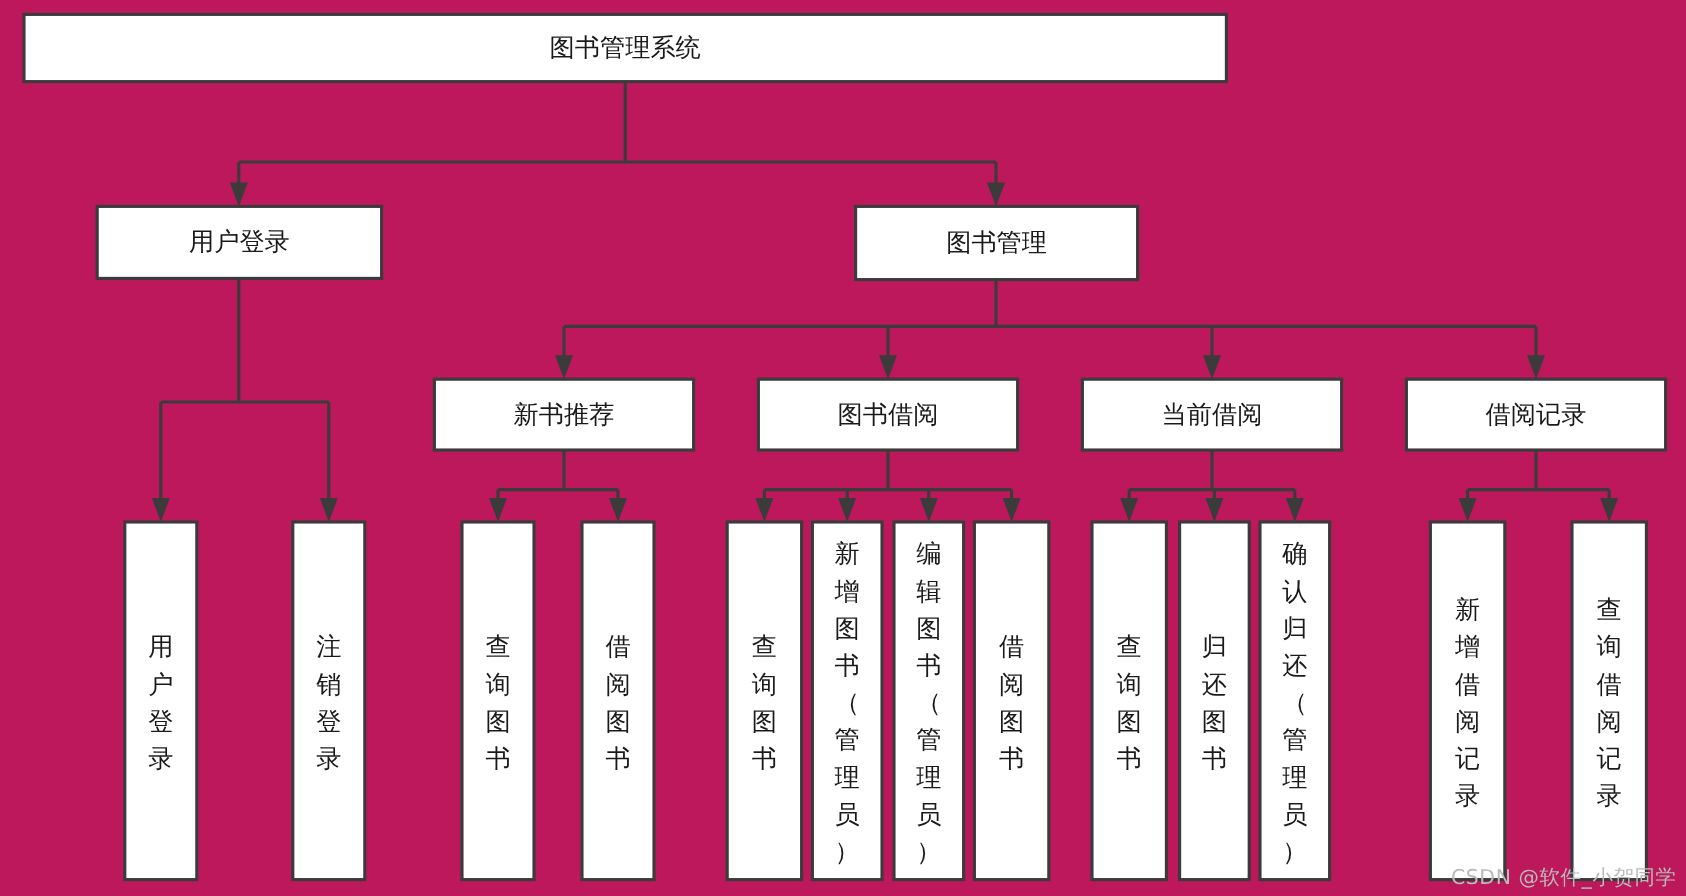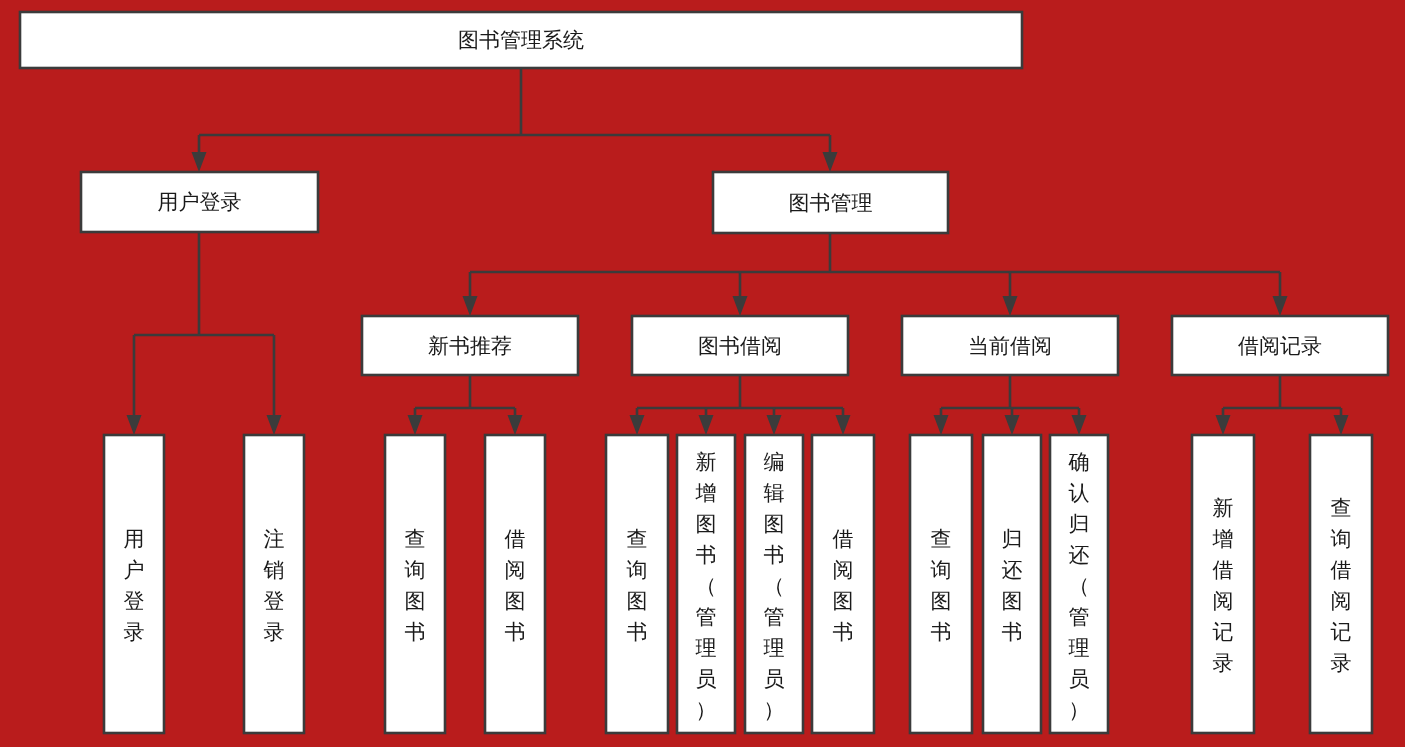--- a/index.html
+++ b/index.html
@@ -11,21 +11,21 @@
   body {
     width: 1405px;
     height: 747px;
     font-family: "DejaVu Sans", "Liberation Sans", sans-serif;
     overflow: hidden;
   }
   #diagram-root {
     position: relative;
     width: 1405px;
     height: 747px;
-    background: #b91c1c;
+    background: #be185d;
   }
   svg#tree-svg {
     position: absolute;
     left: 0;
     top: 0;
     width: 1405px;
     height: 747px;
     display: block;
   }
   .node-box {
@@ -165,14 +165,15 @@
         <text x="1012" y="546.18" class="node-label-vert"><tspan x="1012" dy="0">归</tspan><tspan x="1012" dy="31">还</tspan><tspan x="1012" dy="31">图</tspan><tspan x="1012" dy="31">书</tspan></text>
         <rect x="1050" y="435" width="58" height="298" class="node-box" rx="0"></rect>
         <text x="1079" y="468.68" class="node-label-vert"><tspan x="1079" dy="0">确</tspan><tspan x="1079" dy="31">认</tspan><tspan x="1079" dy="31">归</tspan><tspan x="1079" dy="31">还</tspan><tspan x="1079" dy="31">（</tspan><tspan x="1079" dy="31">管</tspan><tspan x="1079" dy="31">理</tspan><tspan x="1079" dy="31">员</tspan><tspan x="1079" dy="31">）</tspan></text>
         <rect x="1192" y="435" width="62" height="298" class="node-box" rx="0"></rect>
         <text x="1223" y="515.18" class="node-label-vert"><tspan x="1223" dy="0">新</tspan><tspan x="1223" dy="31">增</tspan><tspan x="1223" dy="31">借</tspan><tspan x="1223" dy="31">阅</tspan><tspan x="1223" dy="31">记</tspan><tspan x="1223" dy="31">录</tspan></text>
         <rect x="1310" y="435" width="62" height="298" class="node-box" rx="0"></rect>
         <text x="1341" y="515.18" class="node-label-vert"><tspan x="1341" dy="0">查</tspan><tspan x="1341" dy="31">询</tspan><tspan x="1341" dy="31">借</tspan><tspan x="1341" dy="31">阅</tspan><tspan x="1341" dy="31">记</tspan><tspan x="1341" dy="31">录</tspan></text>
       </g>
   </svg>
 
+  <div class="watermark">CSDN @软件_小贺同学</div>
 
 </div>
 
 </body></html>

